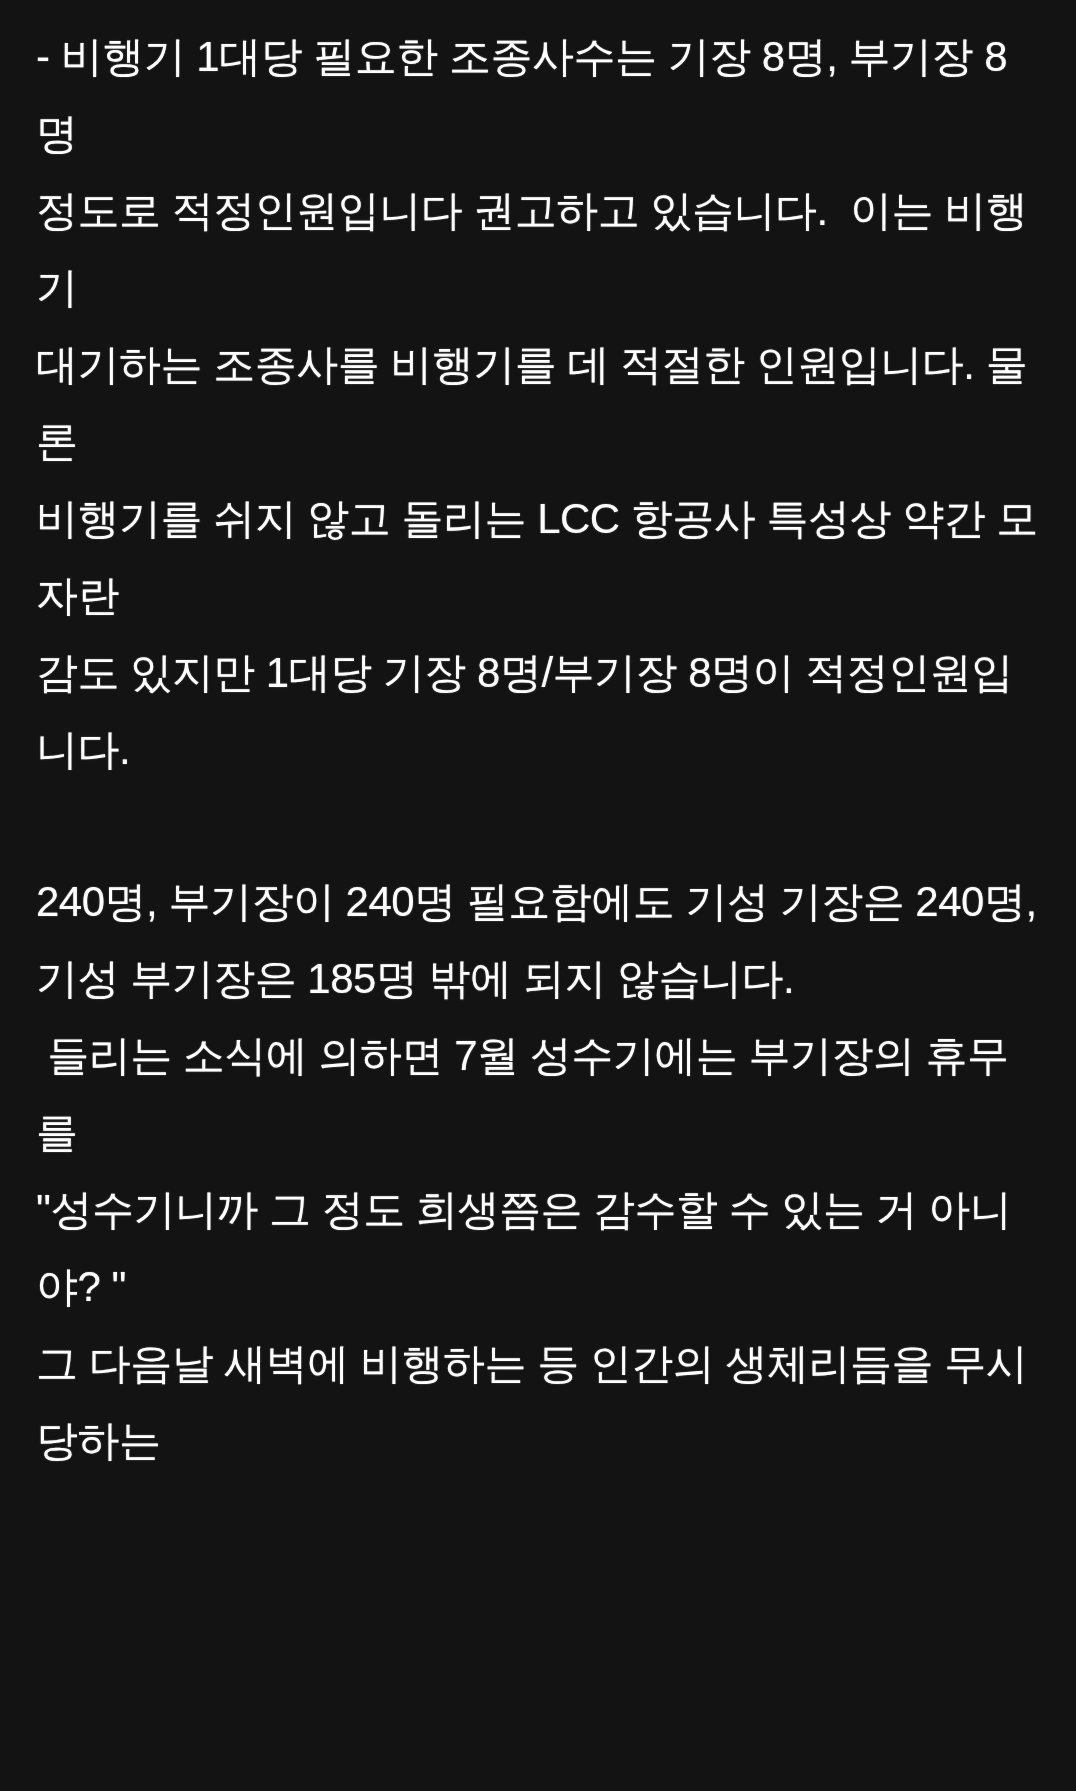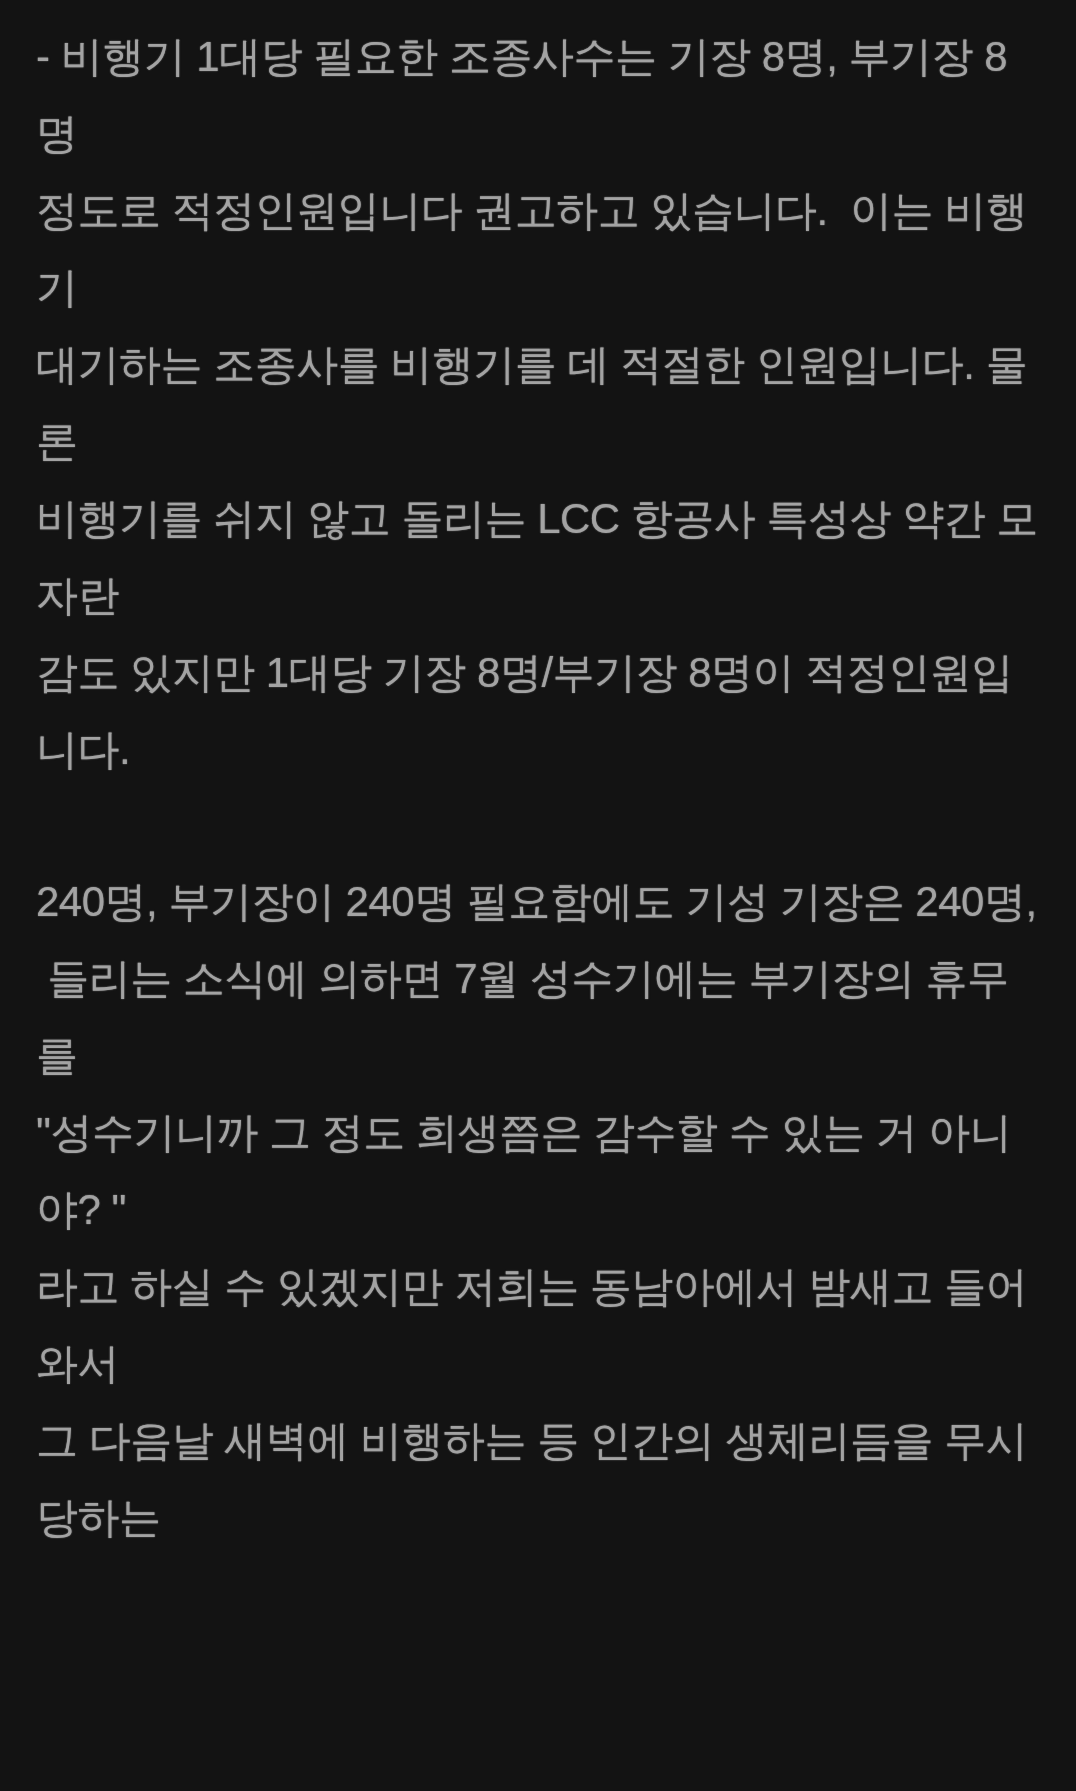--- a/index.html
+++ b/index.html
@@ -11,21 +11,21 @@
     height: 1791px;
     background: #131313;
     overflow: hidden;
     font-family: "Liberation Sans", "DejaVu Sans", sans-serif;
   }
   .post-body {
     box-sizing: border-box;
     width: 1076px;
     height: 1791px;
     padding: 18px 28px 0 36px;
-    color: #a3a3a3;
+    color: #ffffff;
   }
   .paragraph {
     margin: 0;
   }
   .paragraph + .paragraph {
     margin-top: 75px;
   }
   .line {
     margin: 0;
     font-size: 42px;
@@ -45,20 +45,20 @@
   <section class="paragraph">
     <p class="line">- 비행기 1대당 필요한 조종사수는 기장 8명, 부기장 8명</p>
     <p class="line">정도로 적정인원입니다 권고하고 있습니다.  이는 비행기</p>
     <p class="line">대기하는 조종사를 비행기를 데 적절한 인원입니다. 물론</p>
     <p class="line">비행기를 쉬지 않고 돌리는 LCC 항공사 특성상 약간 모자란</p>
     <p class="line">감도 있지만 1대당 기장 8명/부기장 8명이 적정인원입니다.</p>
   </section>
 
   <section class="paragraph">
     <p class="line">240명, 부기장이 240명 필요함에도 기성 기장은 240명,</p>
+    <p class="line">기성 부기장은 185명 밖에 되지 않습니다.</p>
     <p class="line"> 들리는 소식에 의하면 7월 성수기에는 부기장의 휴무를</p>
     <p class="line">"성수기니까 그 정도 희생쯤은 감수할 수 있는 거 아니야? "</p>
-    <p class="line">라고 하실 수 있겠지만 저희는 동남아에서 밤새고 들어와서</p>
     <p class="line">그 다음날 새벽에 비행하는 등 인간의 생체리듬을 무시당하는</p>
 
   </section>
 
 </main>
 
 </body></html>

